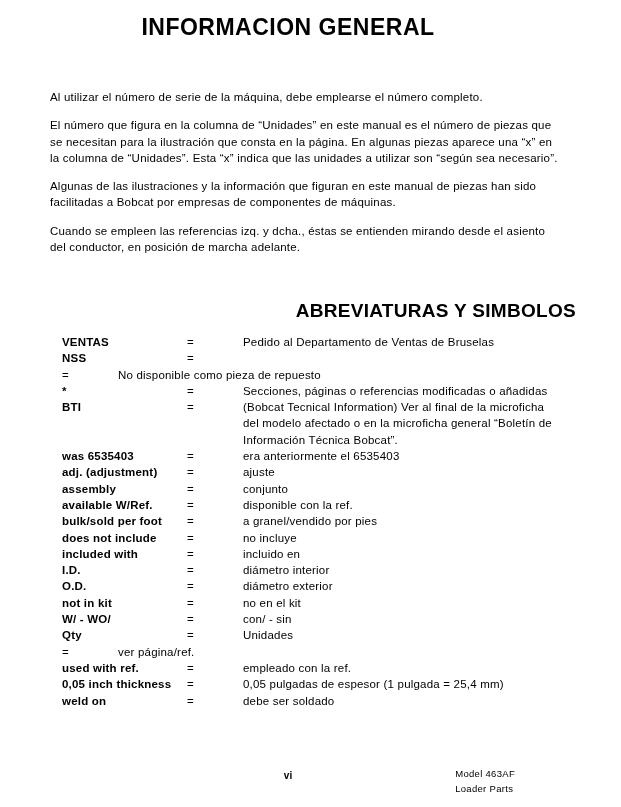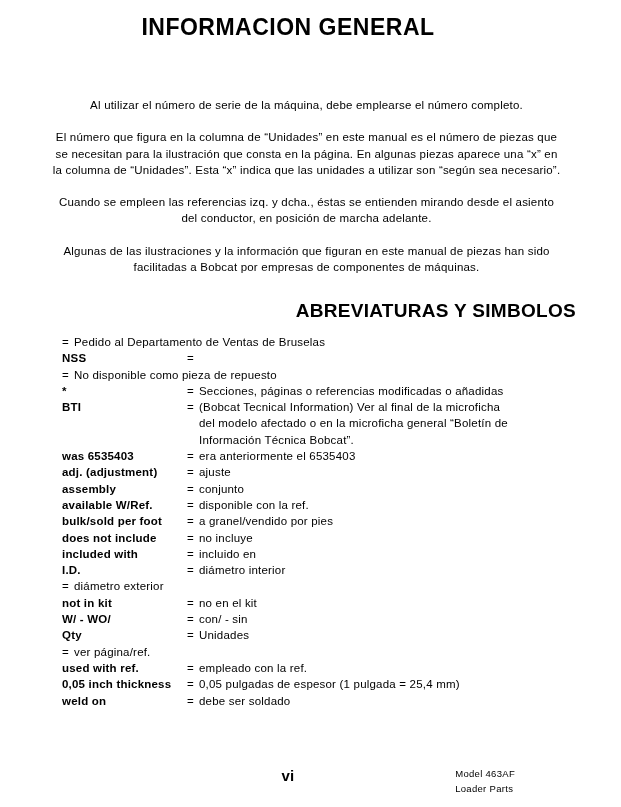--- a/index.html
+++ b/index.html
@@ -26,21 +26,21 @@
     line-height: 27px;
     font-weight: bold;
     letter-spacing: 0.5px;
   }
   .intro {
     position: absolute;
     top: 81px;
     left: 50px;
     width: 513px;
   }
-  .intro p { margin: 16px 0 12px 0; text-align: center; }
+  .intro p { margin: 8px 0 12px 0; }
   .section-heading {
     position: absolute;
     top: 299px;
     left: 0;
     width: 100%;
     margin: 0;
     text-align: right;
     font-size: 19px;
     line-height: 23px;
     font-weight: bold;
@@ -48,29 +48,29 @@
   }
   .abbr-table {
     position: absolute;
     top: 334px;
     left: 62px;
     width: 505px;
   }
   .abbr-row { display: flex; align-items: flex-start; }
   .abbr-term { flex: 0 0 125px; font-weight: bold; }
   .abbr-eq   { flex: 0 0 12px; }
-  .abbr-def  { flex: 1 1 auto; white-space: pre-line; }
+  .abbr-def  { flex: 1 1 auto; white-space: pre-line; margin-left: 44px; }
   .page-number {
     position: absolute;
     top: 769px;
     left: 0;
     width: 100%;
     text-align: center;
     font-weight: bold;
-    font-size: 15px;
+    font-size: 10px;
     line-height: 14px;
   }
   .model-info {
     position: absolute;
     top: 767px;
     right: 61px;
     font-size: 9.5px;
     line-height: 14.5px;
     letter-spacing: 0.3px;
   }
@@ -78,28 +78,29 @@
 </head>
 <body>
 
 <div class="page">
 
   <h1 class="title">INFORMACION GENERAL</h1>
 
   <div class="intro">
       <p>Al utilizar el número de serie de la máquina, debe emplearse el número completo.</p>
       <p>El número que figura en la columna de “Unidades” en este manual es el número de piezas que se necesitan para la ilustración que consta en la página. En algunas piezas aparece una “x” en la columna de “Unidades”. Esta “x” indica que las unidades a utilizar son “según sea necesario”.</p>
+      <p>Algunas de las ilustraciones y la información que figuran en este manual de piezas han sido facilitadas a Bobcat por empresas de componentes de máquinas.</p>
       <p>Cuando se empleen las referencias izq. y dcha., éstas se entienden mirando desde el asiento del conductor, en posición de marcha adelante.</p>
-      <p>Algunas de las ilustraciones y la información que figuran en este manual de piezas han sido facilitadas a Bobcat por empresas de componentes de máquinas.</p>
     </div>
 
   <h2 class="section-heading">ABREVIATURAS Y SIMBOLOS</h2>
 
   <div class="abbr-table">
       <div class="abbr-row">
+        <div class="abbr-term">VENTAS</div>
         <div class="abbr-eq">=</div>
         <div class="abbr-def">Pedido al Departamento de Ventas de Bruselas</div>
       </div>
       <div class="abbr-row">
         <div class="abbr-term">NSS</div>
         <div class="abbr-eq">=</div>
       </div>
       <div class="abbr-row">
         <div class="abbr-eq">=</div>
         <div class="abbr-def">No disponible como pieza de repuesto</div>
@@ -150,20 +151,21 @@
         <div class="abbr-term">included with</div>
         <div class="abbr-eq">=</div>
         <div class="abbr-def">incluido en</div>
       </div>
       <div class="abbr-row">
         <div class="abbr-term">I.D.</div>
         <div class="abbr-eq">=</div>
         <div class="abbr-def">diámetro interior</div>
       </div>
       <div class="abbr-row">
+        <div class="abbr-term">O.D.</div>
         <div class="abbr-eq">=</div>
         <div class="abbr-def">diámetro exterior</div>
       </div>
       <div class="abbr-row">
         <div class="abbr-term">not in kit</div>
         <div class="abbr-eq">=</div>
         <div class="abbr-def">no en el kit</div>
       </div>
       <div class="abbr-row">
         <div class="abbr-term">W/ - WO/</div>

